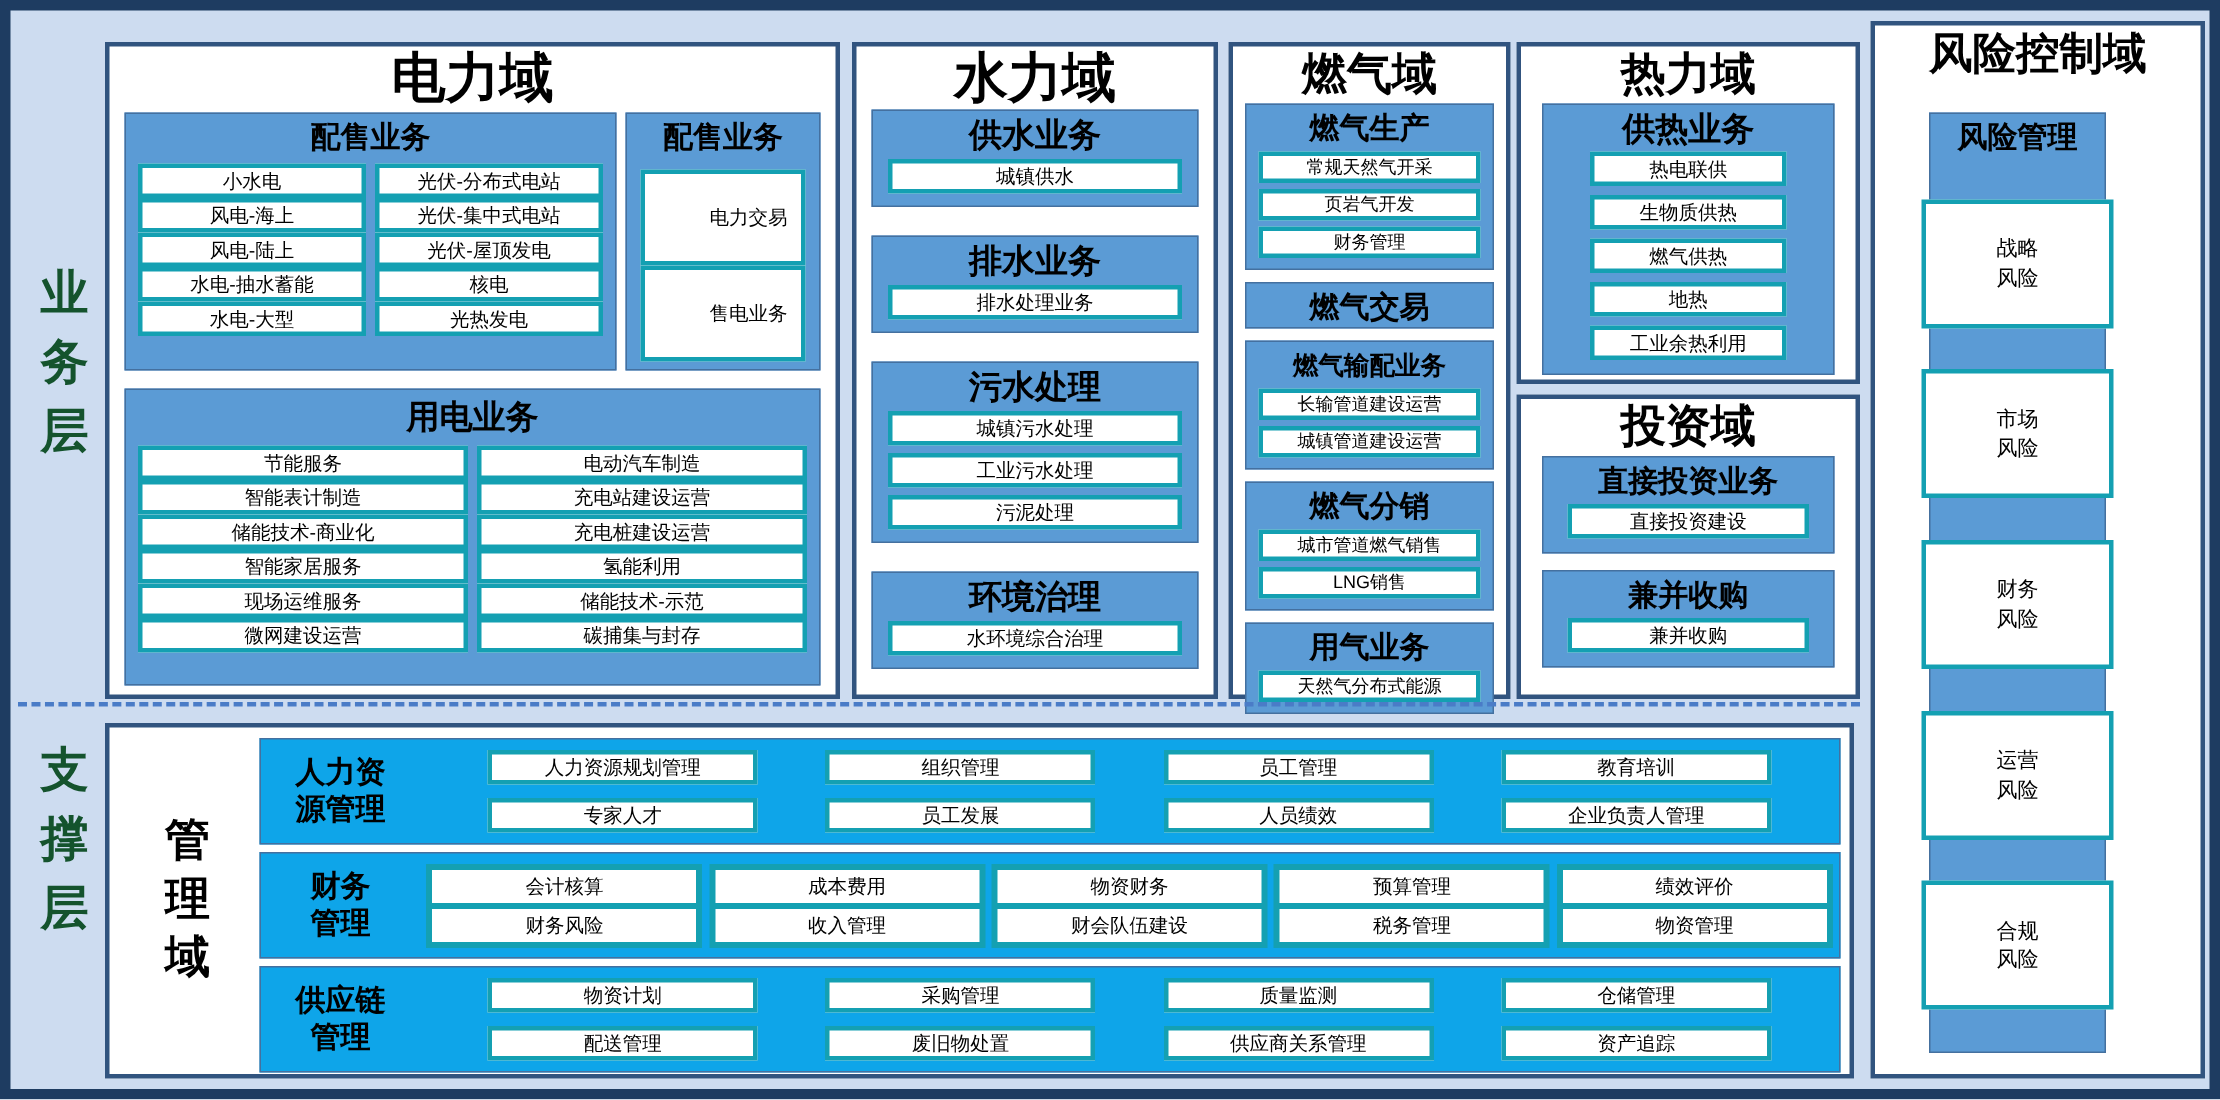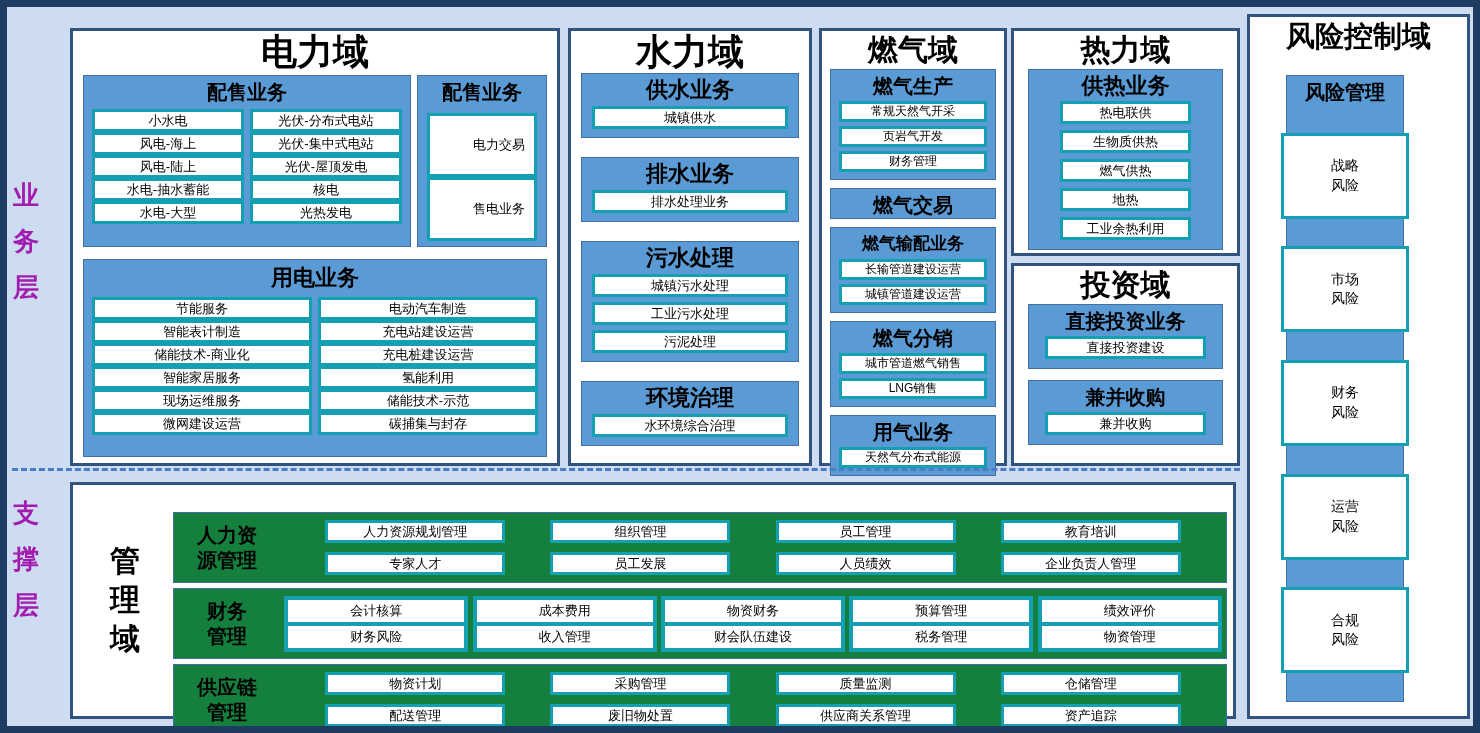--- a/index.html
+++ b/index.html
@@ -1,21 +1,21 @@
 <!DOCTYPE html>
 <html><head>
 <meta charset="utf-8">
 <style>
   html,body{margin:0;padding:0;background:#fff;}
   #stage{position:relative;width:1480px;height:733px;background:#cddcf0;
     font-family:"Liberation Sans","DejaVu Sans",sans-serif;color:#000;overflow:hidden;}
   .frame{position:absolute;inset:0;border:7px solid #1e3c61;box-sizing:border-box;z-index:20;pointer-events:none;}
   
-  .layer-label{position:absolute;left:13px;width:46px;font-size:26px;font-weight:bold;color:#a21caf;
-    word-break:break-all;line-height:46px;text-align:left;z-index:5;}
+  .layer-label{position:absolute;left:13px;width:46px;font-size:32px;font-weight:bold;color:#14532d;
+    word-break:break-all;line-height:46px;text-align:right;z-index:5;}
   #lbl-biz{top:172px}
   #lbl-sup{top:490px}
   .dash{position:absolute;left:12px;top:468px;width:1228px;border-top:3px dashed #4a7cc7;z-index:4;}
   
   .domain{position:absolute;background:#fff;border:3px solid #31547f;box-sizing:border-box;}
   .dtitle{text-align:center;font-weight:bold;}
   .t36{font-size:36px;line-height:42px;}
   .t30{font-size:30px;line-height:38px;}
   .t28{font-size:29px;line-height:38px;}
   
@@ -56,22 +56,22 @@
   .risk-list{flex:1;display:flex;flex-direction:column;justify-content:space-evenly;align-items:center;}
   .risk-box{width:128px;height:86px;background:#fff;border:3px solid #14a0b2;box-sizing:border-box;
     display:flex;align-items:center;justify-content:center;font-size:14px;}
   .v2{display:inline-block;width:2em;word-break:break-all;text-align:center;line-height:1.4;}
   .w2{display:inline-block;width:2em;word-break:break-all;text-align:center;line-height:1.25;}
   .w3{display:inline-block;width:3em;word-break:break-all;text-align:center;line-height:1.25;}
   
   #mgmt{left:70px;top:482px;width:1166px;height:237px;}
   #mgmt-label{position:absolute;left:34px;top:56px;width:36px;font-size:30px;font-weight:bold;
     word-break:break-all;line-height:39px;text-align:center;}
-  .mrow{position:absolute;left:100px;width:1054px;height:71px;background:#15803d;
-    border:1px solid #44709f;box-sizing:border-box;display:flex;align-items:center;margin-top:20px;}
+  .mrow{position:absolute;left:100px;width:1054px;height:71px;background:#0ea5e9;
+    border:1px solid #44709f;box-sizing:border-box;display:flex;align-items:center;}
   #row-hr{top:7px}
   #row-fin{top:83px}
   #row-sup{top:159px}
   .mrow-label{width:106px;font-size:20px;font-weight:bold;display:flex;align-items:center;justify-content:center;}
   .mcols{flex:1;display:flex;justify-content:space-evenly;align-items:center;}
   .mcol{display:flex;flex-direction:column;gap:9px;width:180px;}
   .mbox{height:23px;background:#fff;border:3px solid #14a0b2;box-sizing:border-box;display:flex;
     align-items:center;justify-content:center;font-size:13px;}
   .mcol-joined{background:#14a0b2;padding:4px;gap:4px;width:176px;}
   .mcol-joined .mbox{border:none;height:22px;}

